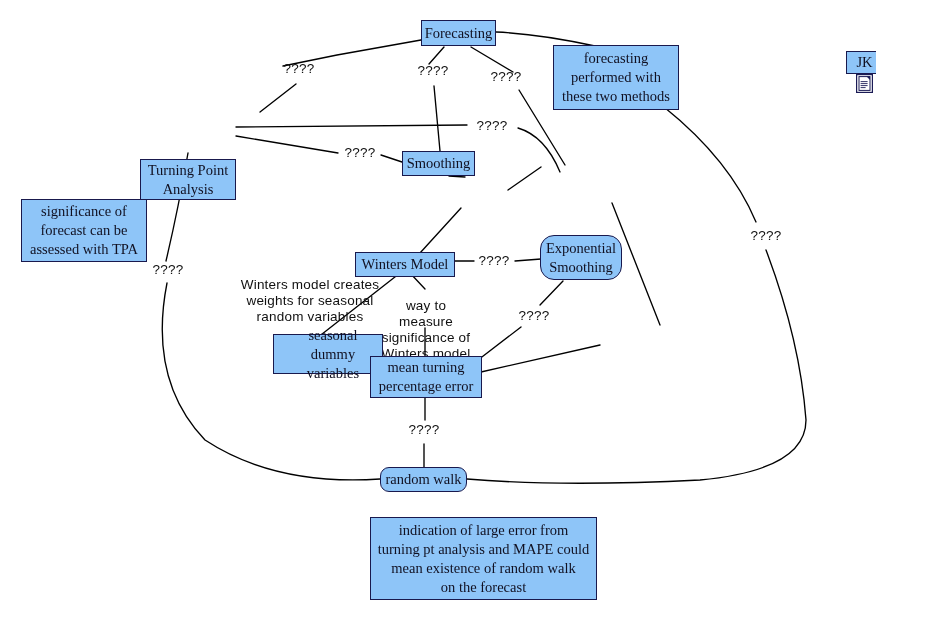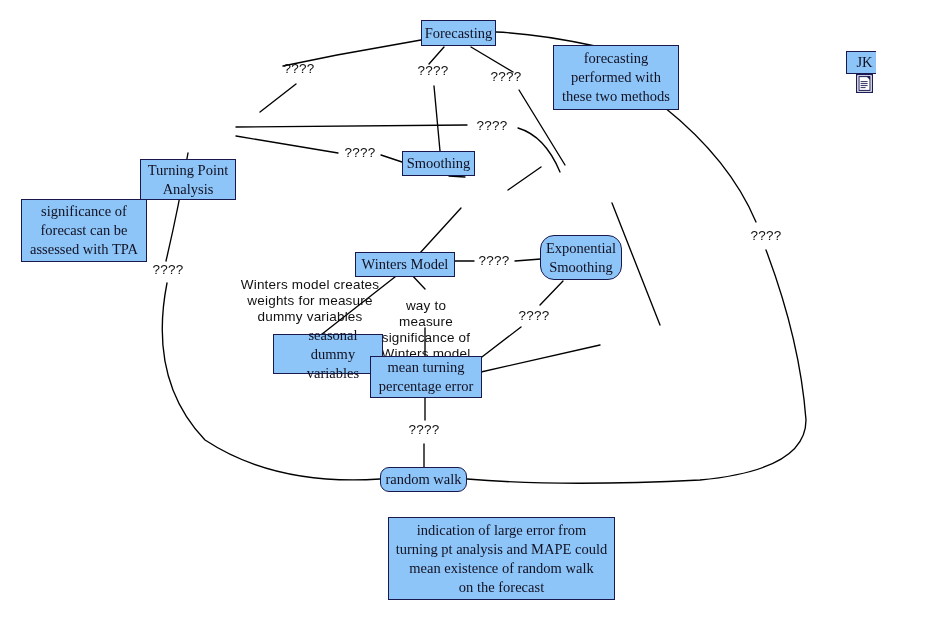--- a/index.html
+++ b/index.html
@@ -158,21 +158,21 @@
 
   <div class="node multi" style="left:370px; top:356px; width:112px; height:42px; z-index:6;">
     <span class="ln">mean turning</span>
     <span class="ln">percentage error</span>
   </div>
 
   <div class="node" style="left:380px; top:467px; width:87px; height:25px;border-radius:9px;">
     <span class="ln">random walk</span>
   </div>
 
-  <div class="node multi" style="left:388px; top:517px; width:227px; height:83px;">
+  <div class="node multi" style="left:370px; top:517px; width:227px; height:83px;">
     <span class="ln">indication of large error from</span>
     <span class="ln">turning pt analysis and MAPE could</span>
     <span class="ln">mean existence of random walk</span>
     <span class="ln">on the forecast</span>
   </div>
 
   <div class="node" style="left:806px; top:51px; width:118px; height:23px;margin-left:40px;">
     <span class="ln">JK 1999 Exam 3</span>
   </div>
   <div class="doc-icon" style="left:856px; top:74px;">
@@ -225,21 +225,21 @@
     <span class="ln">????</span>
   </div>
 
   <div class="link-label" style="left:744px; top:228px; width:44px;">
     <span class="ln">????</span>
   </div>
 
 
   <div class="link-label multi" style="left:232px; top:277px; width:156px;">
     <span class="ln">Winters model creates</span>
-    <span class="ln">weights for measure dummy</span>
+    <span class="ln">weights for seasonal random</span>
     <span class="ln">variables</span>
   </div>
 
   <div class="link-label multi" style="left:380px; top:298px; width:92px;">
     <span class="ln">way to measure</span>
     <span class="ln">significance of</span>
     <span class="ln">Winters model</span>
   </div>
 
 

